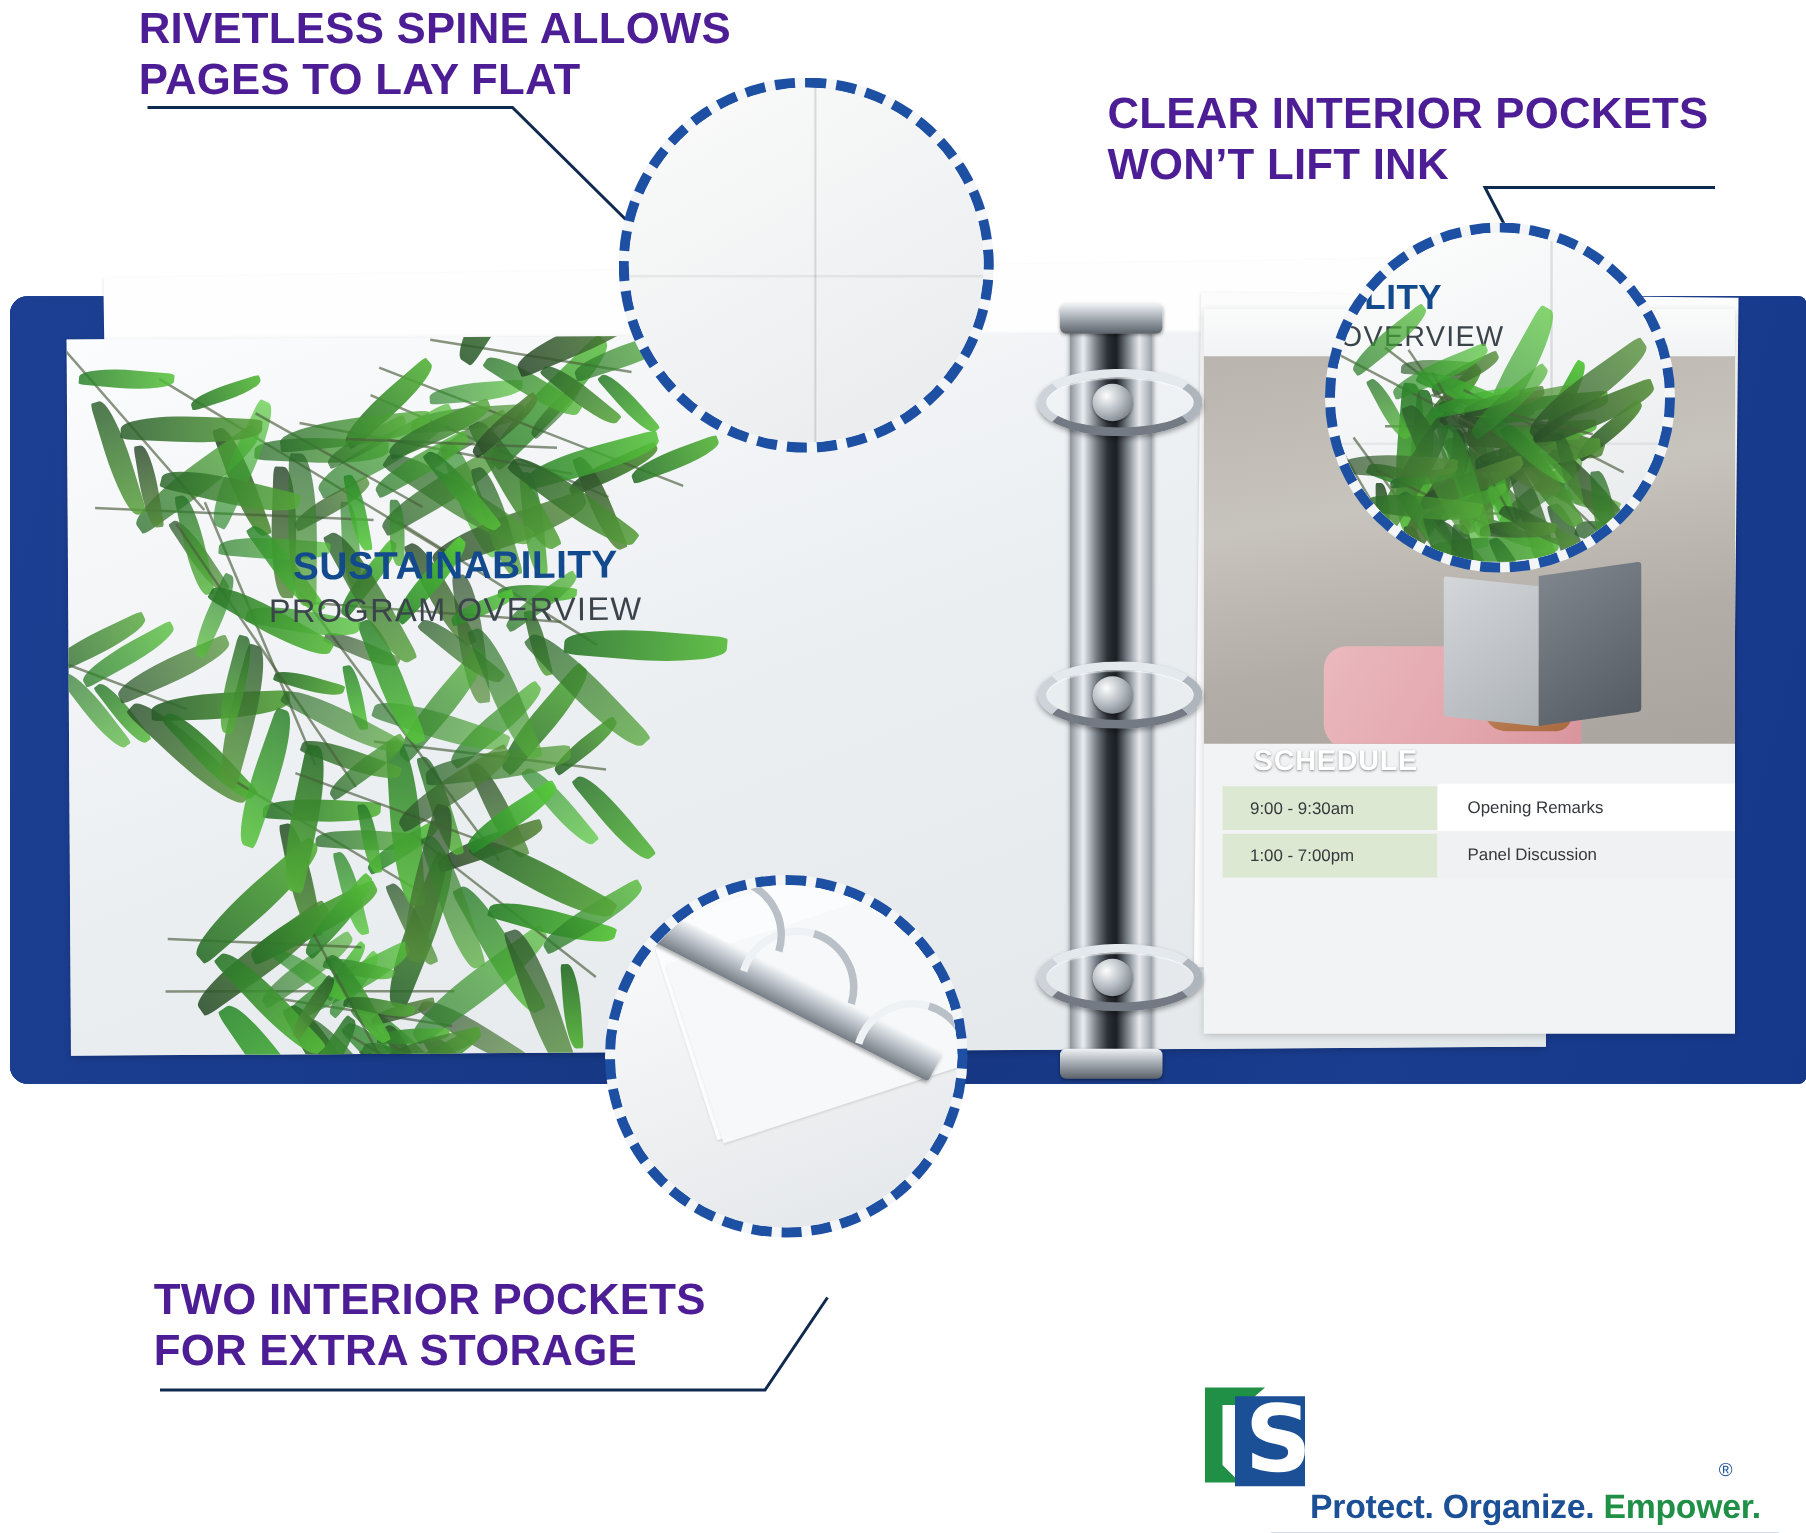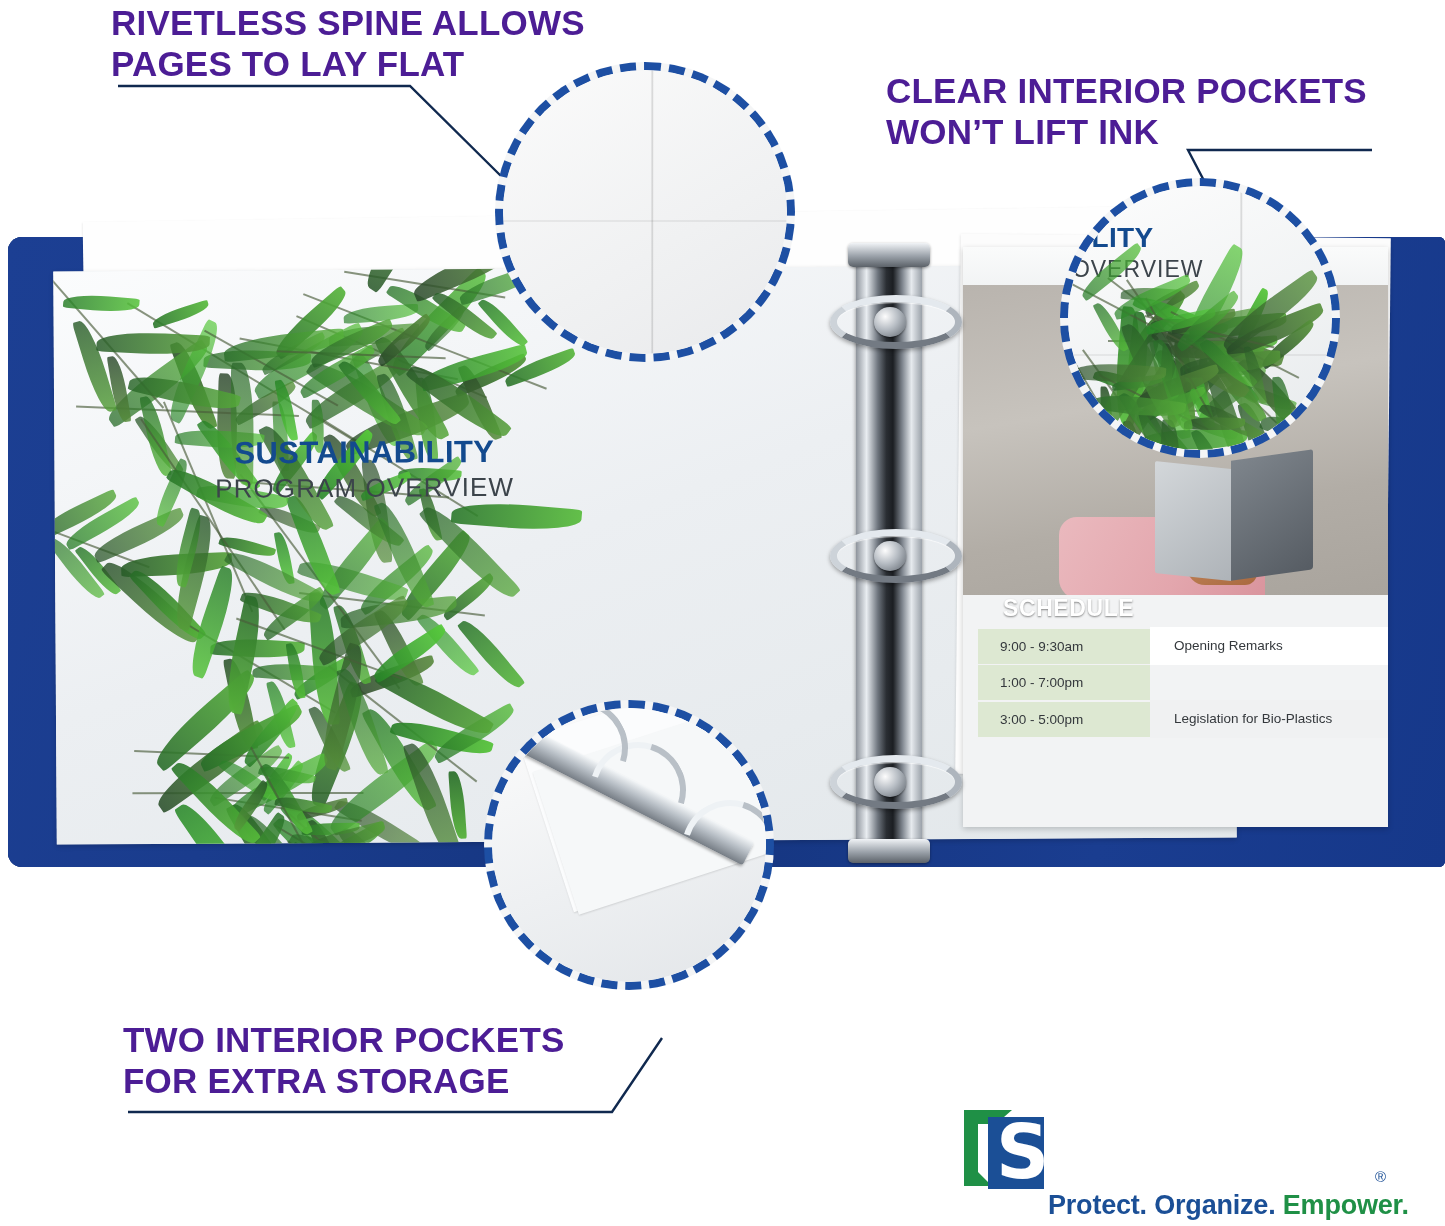--- a/index.html
+++ b/index.html
@@ -348,24 +348,21 @@
       </div>
     </div>
     <div id="rp-schedule-label">SCHEDULE</div>
     <div id="sched">
         <div class="sched-row first">
           <div class="sched-time">9:00 - 9:30am</div>
           <div class="sched-desc">Opening Remarks</div>
         </div>
         <div class="sched-row alt">
           <div class="sched-time">1:00 - 7:00pm</div>
-        </div>
-        <div class="sched-row alt">
-          <div class="sched-time">3:00 - 5:00pm</div>
-          <div class="sched-desc">Legislation for Bio-Plastics</div>
+          <div class="sched-desc">Panel Discussion</div>
         </div>
       </div>
   </div>
 
   <div id="rings">
     <div id="ring-plate"></div>
     <div class="plate-cap" style="top:0;"></div>
     <div class="plate-cap" style="top:596px;"></div>
     <div class="ring" style="left:0; top:52px;"></div>
     <div class="ring-hub" style="top:64px;"></div>

